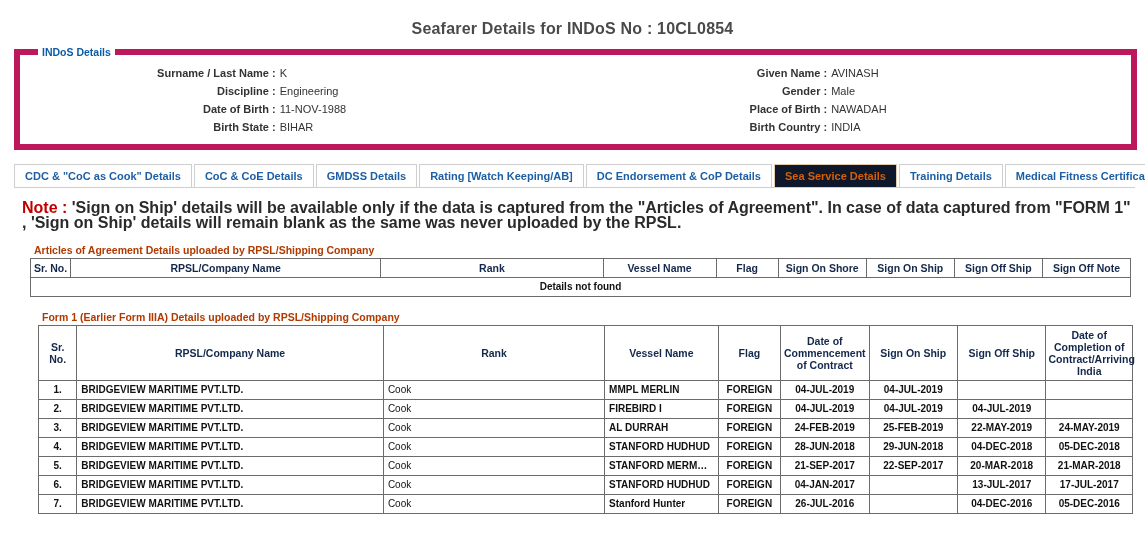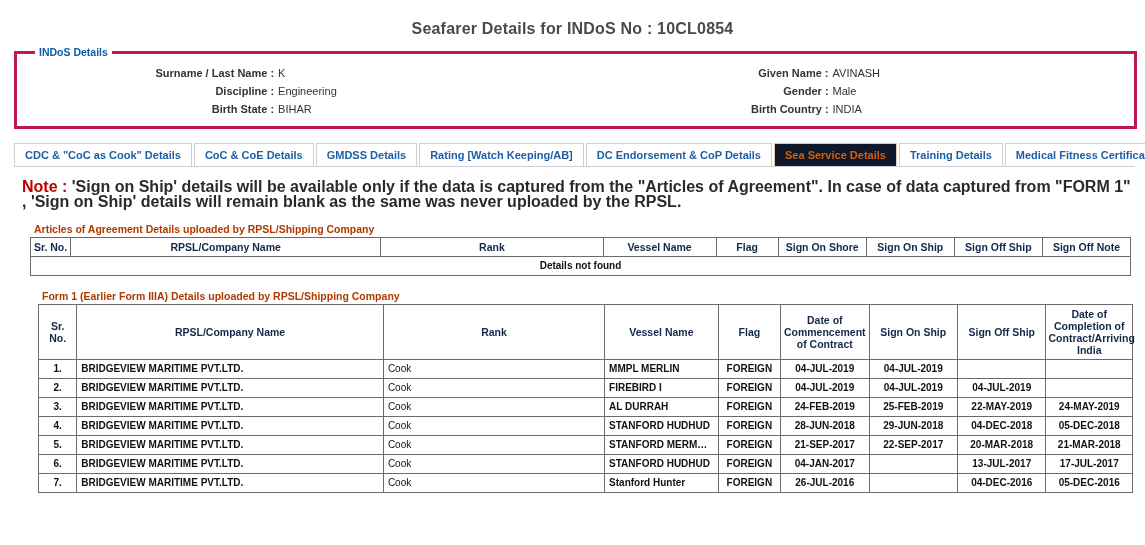--- a/index.html
+++ b/index.html
@@ -29,21 +29,21 @@
     padding-top: 20px;
     padding-bottom: 8px;
     letter-spacing: 0.2px;
   }
 
   
   .indos-wrap {
     margin: 0 8px 0 14px;
   }
   fieldset.indos {
-    border: 3px solid #be185d;
+    border: 6px solid #be185d;
     padding: 6px 4px 8px 4px;
     margin: 0;
   }
   fieldset.indos legend {
     font-size: 10.5px;
     font-weight: bold;
     color: #0b5ca8;
     padding: 0 4px;
     margin-left: 14px;
   }
@@ -204,20 +204,26 @@
           <td class="lbl">Given Name :</td>
           <td class="val">AVINASH</td>
         </tr>
         <tr>
           <td class="lbl">Discipline :</td>
           <td class="val">Engineering</td>
           <td class="lbl">Gender :</td>
           <td class="val">Male</td>
         </tr>
         <tr>
+          <td class="lbl">Date of Birth :</td>
+          <td class="val">11-NOV-1988</td>
+          <td class="lbl">Place of Birth :</td>
+          <td class="val">NAWADAH</td>
+        </tr>
+        <tr>
           <td class="lbl">Birth State :</td>
           <td class="val">BIHAR</td>
           <td class="lbl">Birth Country :</td>
           <td class="val">INDIA</td>
         </tr>
       </tbody>
         </table>
     </fieldset>
   </div>
 

